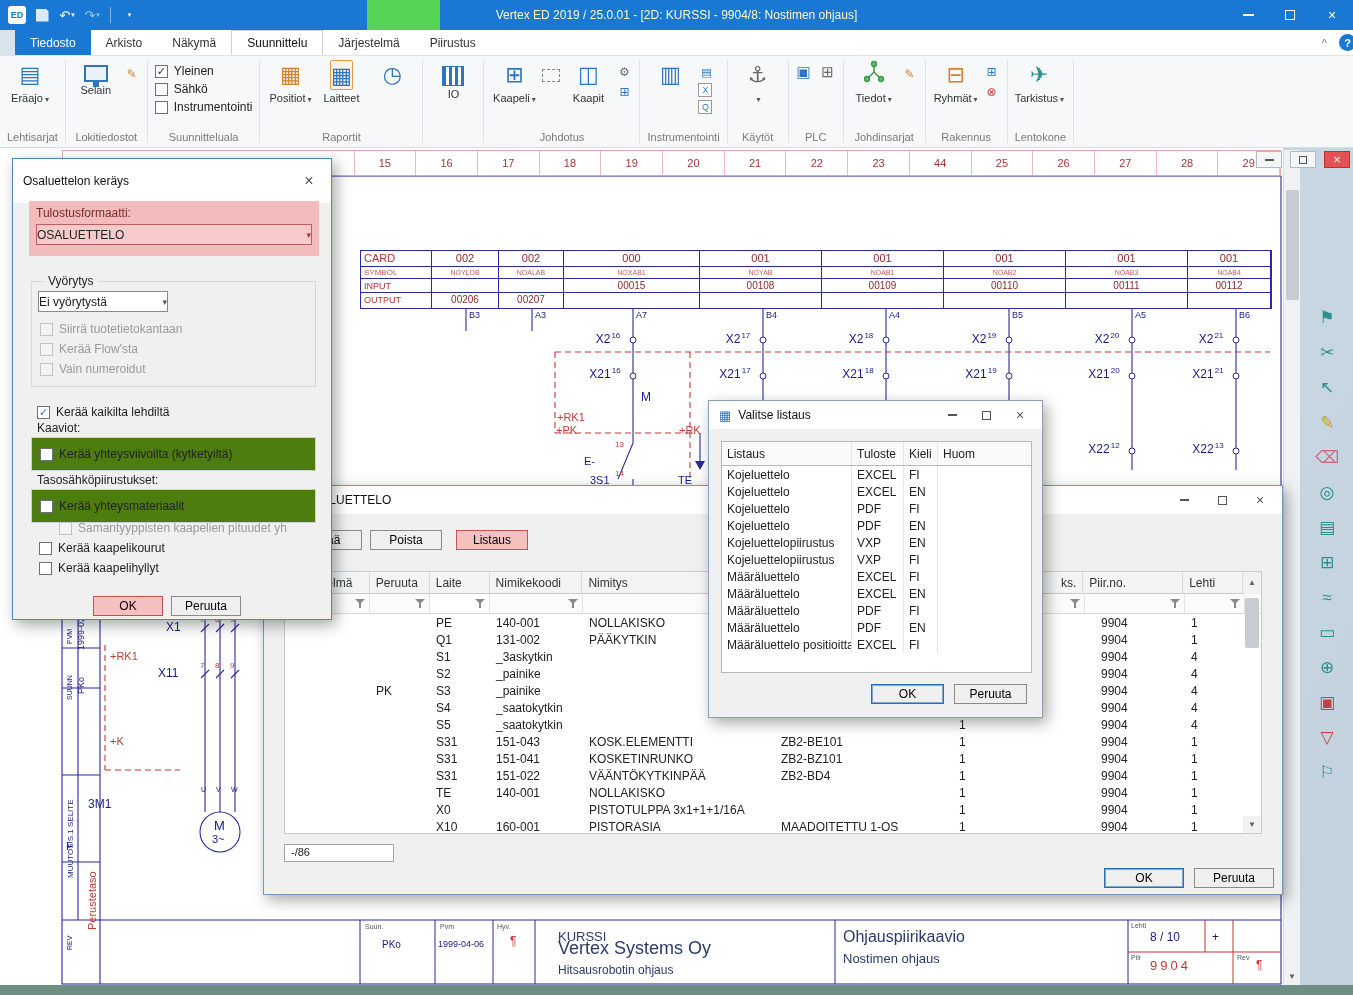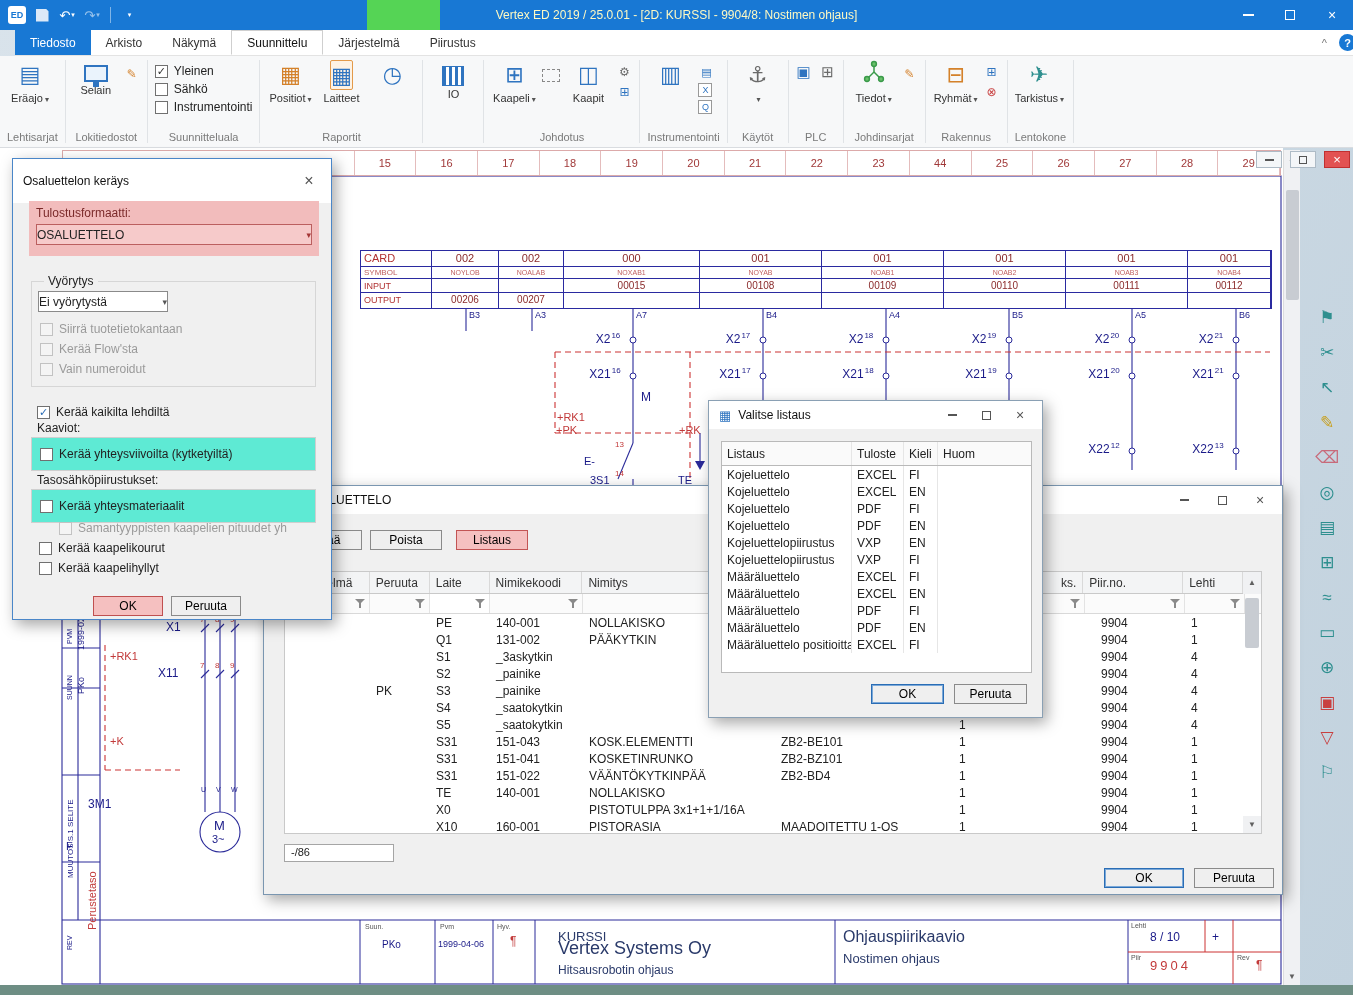--- a/index.html
+++ b/index.html
@@ -92,21 +92,21 @@
 .dbt{color:#555;cursor:pointer;display:flex;align-items:center;justify-content:center;width:16px;height:16px;font-size:14px}
 .dbt .minbar3{width:9px;height:2px;background:#555}
 .dbt .maxbox3{width:9px;height:9px;border:1px solid #555}
 .dd{height:21px;border:1px solid #8a8a8a;background:#fff;display:flex;align-items:center;justify-content:space-between;padding:0 0;font-size:12px;cursor:pointer}
 .ddar{font-size:9px;color:#555;margin-left:6px}
 .btn{height:20px;border:1px solid #8a8a8a;background:#efefef;font-size:12px;font-family:inherit;cursor:pointer;padding:0 8px;text-align:center}
 .btn.pink{background:#f5c0c0;border-color:#c25454}
 .btn.prim{border:1px solid #2a6db5;box-shadow:inset 0 0 0 1px #7aa8d8}
 .gbox{position:absolute;border:1px solid #d6d6d6}
 .glegend{position:absolute;top:-8px;left:12px;background:#f0f0f0;padding:0 4px;font-size:12px;color:#222}
-.cbrow{position:absolute;border:1px solid #cfcfcf;background:#5eead4;display:flex;padding:16px 8px}
+.cbrow{position:absolute;border:1px solid #cfcfcf;background:#4d7c0f;display:flex;padding:16px 8px}
 .fn{display:inline-block;width:10px;height:11px;position:relative;cursor:pointer}
 .fn::before{content:"";position:absolute;left:0;top:1px;border-left:5px solid transparent;border-right:5px solid transparent;border-top:5px solid #8a8a8a}
 .fn::after{content:"";position:absolute;left:4px;top:5px;width:2px;height:5px;background:#8a8a8a}
 
 .kh{display:flex;background:#f3f4f5;border-bottom:1px solid #c9c9c9;height:22px;align-items:center}
 .kf{display:flex;background:#fbfbfb;border-bottom:1px solid #d9d9d9;height:20px;align-items:center}
 .krow{display:flex;height:17px;align-items:center}
 .kc{padding:0 6px;overflow:hidden;white-space:nowrap;font-size:12px}
 .khc{border-right:1px solid #d9d9d9;height:100%;display:flex;align-items:center;padding:0 6px;font-size:12px;color:#333;overflow:hidden}
 .kfc{border-right:1px solid #e3e3e3;height:100%;display:flex;align-items:center;justify-content:flex-end;padding:0 4px}

